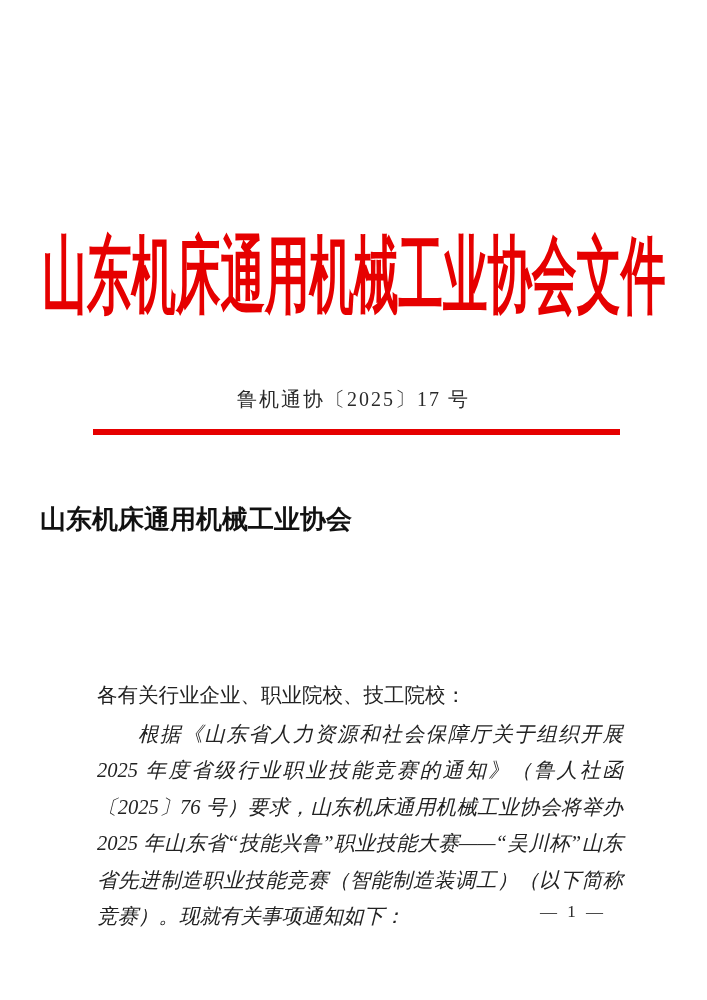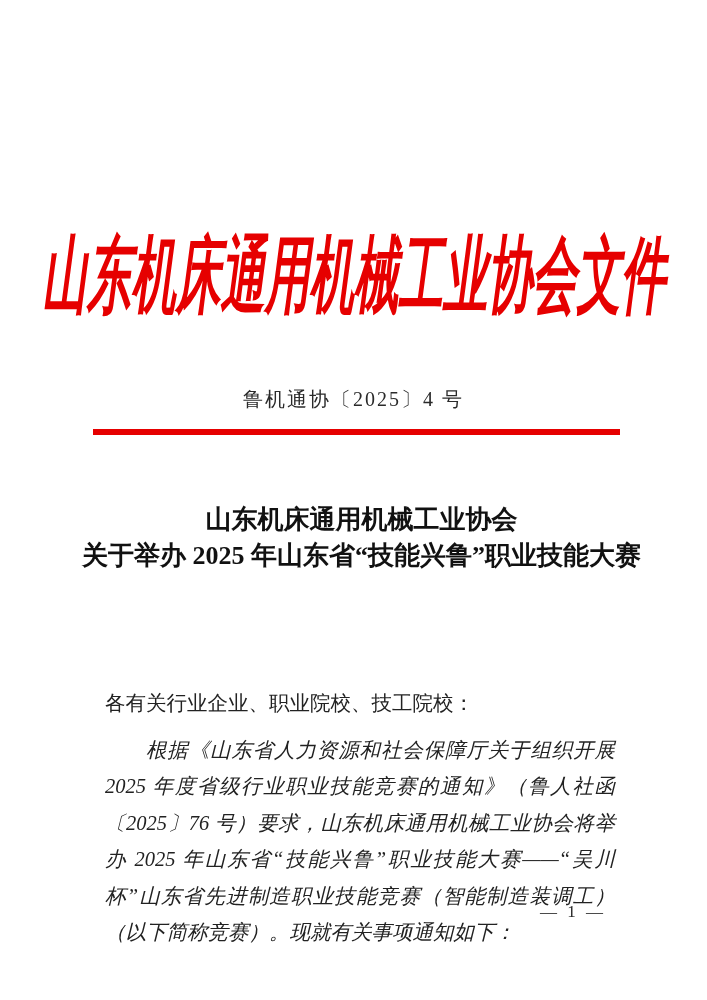--- a/index.html
+++ b/index.html
@@ -20,21 +20,20 @@
     .org-header {
       position: absolute;
       top: 230px;
       left: 0;
       right: 0;
       height: 92px;
       display: flex;
       align-items: flex-end;
       justify-content: center;
       overflow: visible;
-      font-style: italic;
     }
     .org-header-text {
       display: inline-block;
       white-space: nowrap;
       font-size: 84px;
       line-height: 92px;
       font-weight: bold;
       color: #e60000;
       transform: scaleX(0.53);
       transform-origin: center center;
@@ -58,41 +57,41 @@
       top: 429px;
       left: 93px;
       width: 527px;
       height: 6px;
       background: #e60000;
     }
     
     .title-block {
       position: absolute;
       top: 502px;
-      left: 56px;
+      left: 40px;
       right: 40px;
-      text-align: center;
+      text-align: left;
       font-weight: bold;
       font-size: 26px;
       line-height: 36px;
       color: #111111;
     }
     
     .body-block {
       position: absolute;
       top: 675px;
       left: 95px;
       width: 530px;
       font-size: 20.5px;
       line-height: 36.5px;
       color: #222222;
       text-align: justify;
     }
     .body-block p {
-      margin: 10px;
+      margin: 2px;
       padding: 0;
     }
     .body-block p.indent {
       text-indent: 2em;
       font-style: italic;
     }
     
     .page-number {
       position: absolute;
       top: 901px;
@@ -106,27 +105,26 @@
   </style>
 </head>
 <body>
 
 <div class="page">
 
   <div class="org-header">
     <span class="org-header-text">山东机床通用机械工业协会文件</span>
   </div>
 
-  <div class="doc-number">鲁机通协〔2025〕4 号</div>
+  <div class="doc-number">鲁机通协〔2025〕17 号</div>
 
   <div class="red-line"></div>
 
   <div class="title-block">
     <div>山东机床通用机械工业协会</div>
-    <div>关于举办 2025 年山东省“技能兴鲁”职业技能大赛</div>
   </div>
 
   <div class="body-block">
     <p class="salutation">各有关行业企业、职业院校、技工院校：</p>
     <p class="indent">根据《山东省人力资源和社会保障厅关于组织开展 2025 年度省级行业职业技能竞赛的通知》（鲁人社函〔2025〕76 号）要求，山东机床通用机械工业协会将举办 2025 年山东省“技能兴鲁”职业技能大赛——“吴川杯”山东省先进制造职业技能竞赛（智能制造装调工）（以下简称竞赛）。现就有关事项通知如下：</p>
   </div>
 
   <div class="page-number">— 1 —</div>
 
 </div>

